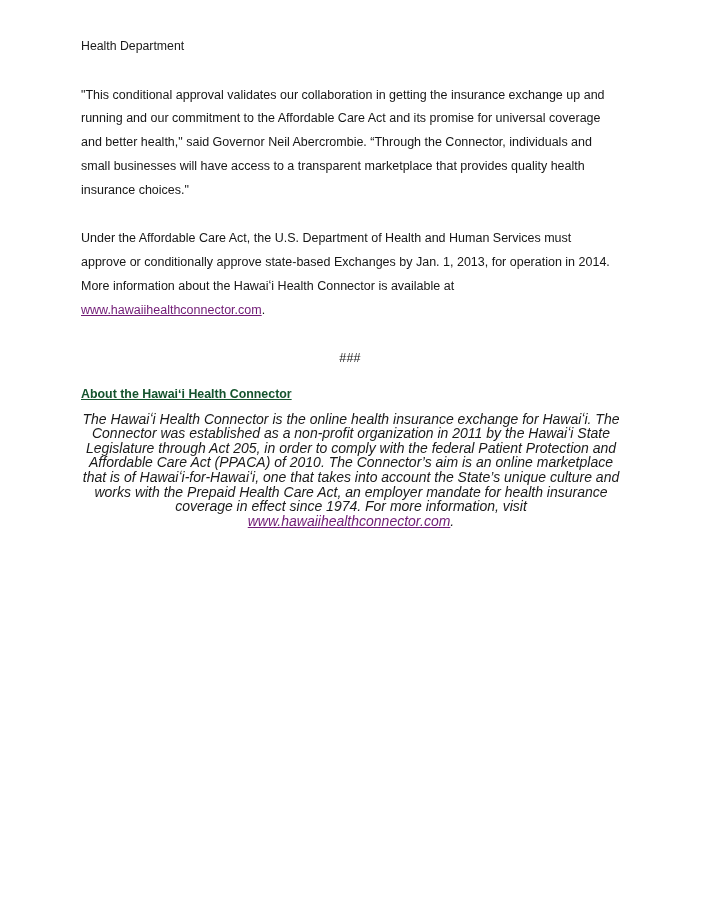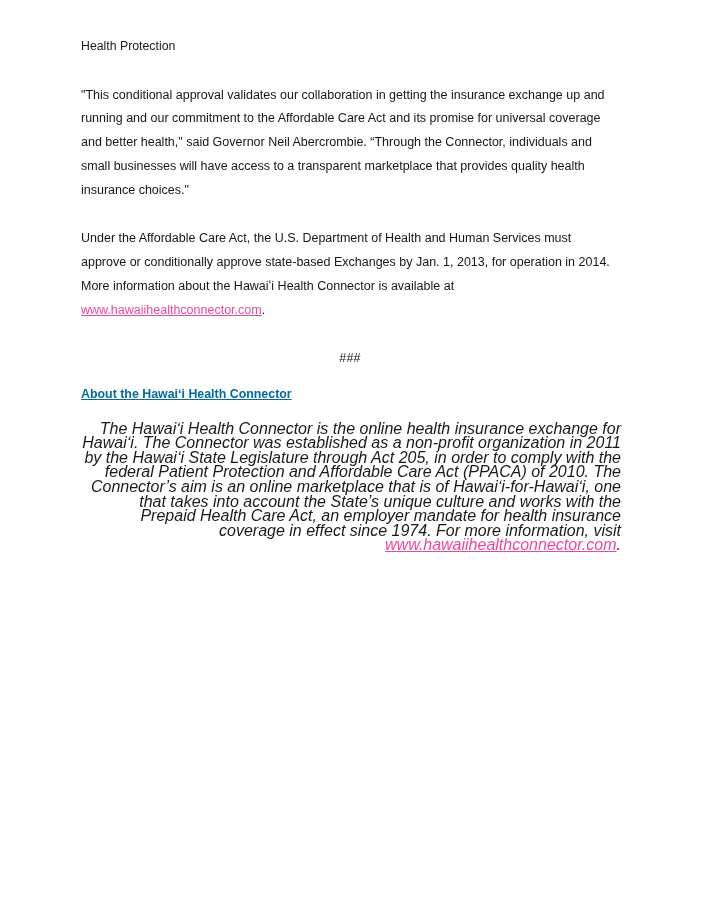--- a/index.html
+++ b/index.html
@@ -43,21 +43,21 @@
     font-size: 12.5px;
     line-height: 23.8px;
     color: #161616;
     text-align: left;
     margin: 0;
   }
   .par-quote { margin-top: 29px; }
   .par-aca { margin-top: 25px; }
 
   a.doc-link, .doc-link {
-    color: #ec4899;
+    color: #701a75;
     text-decoration: underline;
   }
 
   
   .separator {
     margin-top: 27px;
     text-align: center;
     font-size: 12.5px;
     line-height: 16px;
     color: #161616;
@@ -65,45 +65,45 @@
   }
 
   
   .about-wrap {
     margin-top: 18px;
   }
   .about-heading {
     font-size: 12.4px;
     font-weight: bold;
     text-decoration: underline;
-    color: #0369a1;
+    color: #14532d;
     line-height: 16px;
     display: inline-block;
   }
   .about-body {
-    margin-top: 20px;
-    font-size: 16px;
+    margin-top: 10px;
+    font-size: 14px;
     font-style: italic;
     line-height: 14.6px;
     color: #1a1a1a;
     width: 540px;
-    text-align: right;
+    text-align: center;
   }
   .about-body .doc-link {
     font-style: italic;
   }
 </style>
 </head>
 <body>
 
 <div class="page">
   <div class="content">
 
     <div class="doc-header">
-      <div>Health Protection</div>
+      <div>Health Department</div>
     </div>
 
     <p class="body-par par-quote">"This conditional approval validates our collaboration in getting the insurance exchange up and running and our commitment to the Affordable Care Act and its promise for universal coverage and better health," said Governor Neil Abercrombie.  “Through the Connector, individuals and small businesses will have access to a transparent marketplace that provides quality health insurance choices."</p>
 
     <p class="body-par par-aca"><span>Under the Affordable Care Act, the U.S. Department of Health and Human Services must approve or conditionally approve state-based Exchanges by Jan. 1, 2013, for operation in 2014.  More information about the Hawaiʻi Health Connector is available at </span><a class="doc-link" href="#">www.hawaiihealthconnector.com</a><span>.</span></p>
 
     <div class="separator">###</div>
 
     <div class="about-wrap">
       <div>

